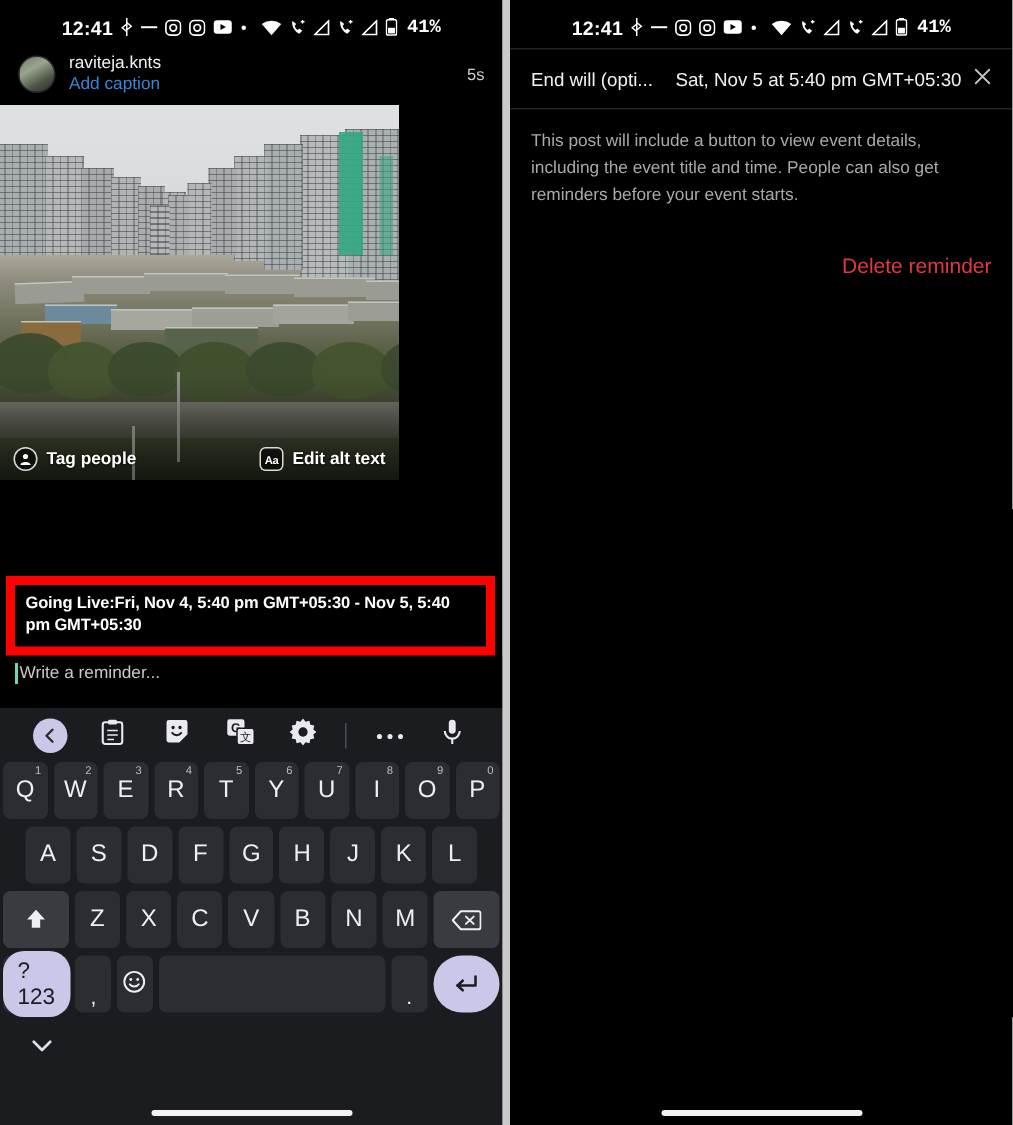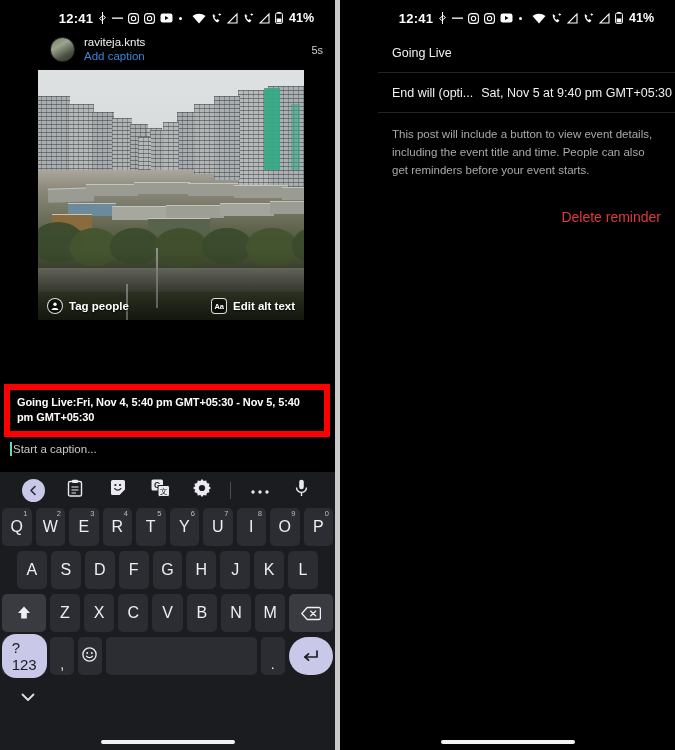--- a/index.html
+++ b/index.html
@@ -10,39 +10,38 @@
     overflow: hidden;
   }
   .stage { position: relative; width: 675px; height: 750px; display: flex; background: #c9c9c9; }
 
   
   .panel {
     position: relative;
     height: 750px;
     background: #000;
     overflow: hidden;
-    padding-left: 38px;
   }
   .panel-left  { width: 335px; margin-right: 5px; }
   .panel-right { width: 335px; }
 
   
   .statusbar {
     height: 32px;
     display: flex; align-items: center; justify-content: center;
     gap: 5px;
     color: #fff;
     font-size: 12.5px;
     font-weight: 700;
     padding-top: 4px;
   }
   .sb-time { font-size: 13px; letter-spacing: .2px; }
   .sb-ico { display: inline-block; line-height: 1; }
   .sb-ico svg { display: block; }
-  .sb-batt { font-size: 12.5px; font-weight: 700; margin-left: 1px; }
+  .sb-batt { font-size: 12.5px; font-weight: 700; margin-left: 1px; font-family: Liberation Mono, monospace; }
 
   
   .appbar {
     height: 46px;
     display: flex; align-items: center;
     padding: 0 14px;
     color: #fff;
   }
   .appbar .title {
     font-size: 16.5px; font-weight: 700; margin-left: 20px; letter-spacing: .1px;
@@ -327,21 +326,21 @@
       </div>
       <div class="photo-ctl right">
         <span class="pill-ico sq">Aa</span>
         <span>Edit alt text</span>
       </div>
     </div>
 
     <div class="caption-area">
       <div class="caption-line">
         <div class="caret"></div>
-        <div class="caption-ph">Start a caption...</div>
+        <div class="caption-ph">Write a reminder...</div>
       </div>
     </div>
 
     <div class="highlight">
       <div class="ht">Going Live:Fri, Nov 4, 5:40 pm GMT+05:30 - Nov 5, 5:40 pm GMT+05:30</div>
     </div>
 
     <div class="kb">
       <div class="kbtools">
         <div class="tool">
@@ -629,26 +628,25 @@
         <svg width="8" height="12" viewBox="0 0 8 12">
             <rect x="2.3" y="0" width="3.4" height="1.2" fill="#fff"></rect>
             <rect x=".6" y="1.2" width="6.8" height="10.2" rx="1.2" stroke="#fff" stroke-width="1" fill="none"></rect>
             <rect x="1.7" y="6.5" width="4.6" height="3.8" fill="#fff"></rect>
           </svg>
       </span>
       <span class="sb-batt">41%</span>
     </div>
 
 
-    <div class="r-title">Going Live</div>
 
 
     <div class="r-row" style="border-top:1px solid #232323;">
       <span class="r-label">End will (opti...</span>
-      <span class="r-val">Sat, Nov 5 at 9:40 pm GMT+05:30</span>
+      <span class="r-val">Sat, Nov 5 at 5:40 pm GMT+05:30</span>
       <span class="r-chev">
         <svg width="12" height="12" viewBox="0 0 12 12">
             <path d="M1.5 1.5 L10.5 10.5 M10.5 1.5 L1.5 10.5" stroke="#c2c2c2" stroke-width="1.2" stroke-linecap="round"></path>
           </svg>
       </span>
     </div>
 
     <div class="r-desc">This post will include a button to view event details, including the event title and time. People can also get reminders before your event starts.</div>
 
     <div class="r-delete">Delete reminder</div>

